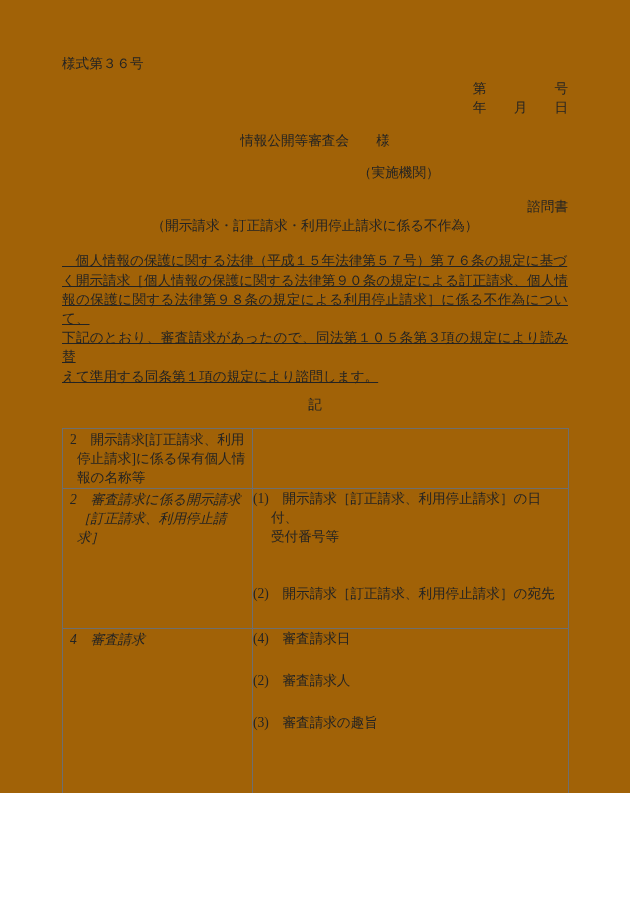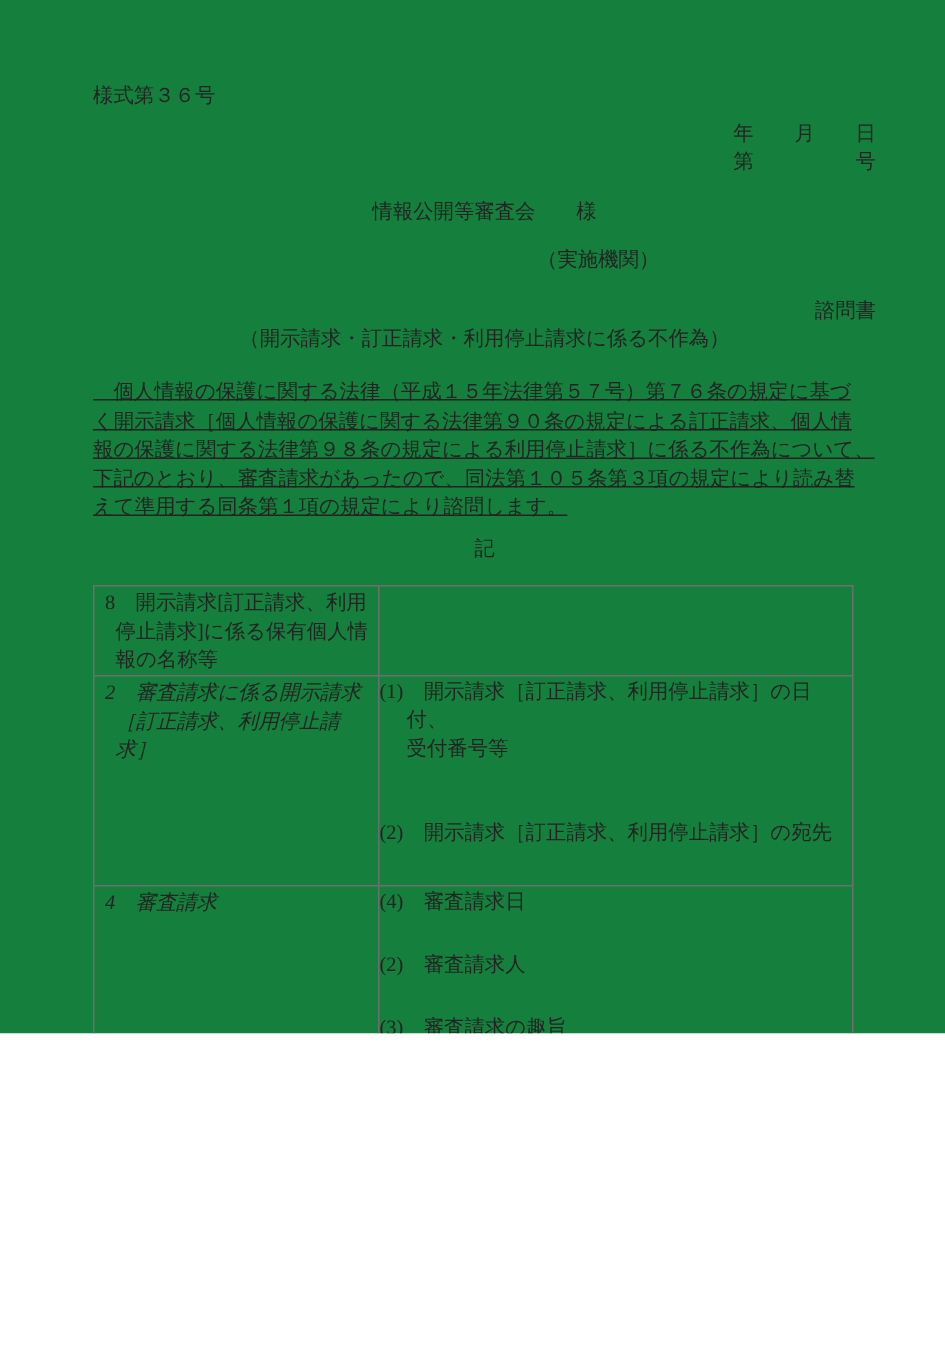--- a/index.html
+++ b/index.html
@@ -1,25 +1,25 @@
 <!DOCTYPE html>
 <html lang="ja"><head>
 <meta charset="utf-8">
 <style>
   html,body { margin:0; padding:0; background:#ffffff; }
   .page {
     position:relative;
-    width:630px; height:689px;
+    width:630px; height:793px;
     box-sizing:border-box;
-    background:#15803d;
+    background:#a16207;
     color:#232323;
     font-family:"Liberation Serif","DejaVu Serif",serif;
     font-size:13.6px;
     line-height:19.2px;
-    padding:54px 46px 0 62px;
+    padding:54px 62px 0 62px;
     overflow:hidden;
   }
   .form-number { text-align:left; }
   .doc-number-block { text-align:right; margin-top:6px; }
   .addressee { margin-top:13px;text-align:center; }
   .issuer { margin-top:13px; padding-left:296px; }
   .doc-title { margin-top:15px; text-align:right; }
   .doc-subtitle { text-align:center; }
   .body-par {
     margin:16px 0 0 0;
@@ -60,22 +60,22 @@
   tr.r4 td { height:173px; }
 </style>
 </head>
 <body>
 
 <div class="page">
 
   <div class="form-number">様式第３６号</div>
 
   <div class="doc-number-block">
+    <div>第　　　　　号</div>
     <div>年　　月　　日</div>
-    <div>第　　　　　号</div>
   </div>
 
   <div class="addressee">情報公開等審査会　　様</div>
 
   <div class="issuer">（実施機関）</div>
 
   <div class="doc-title">諮問書</div>
   <div class="doc-subtitle">（開示請求・訂正請求・利用停止請求に係る不作為）</div>
 
   <p class="body-par">　個人情報の保護に関する法律（平成１５年法律第５７号）第７６条の規定に基づ
@@ -87,21 +87,21 @@
   <div class="ki">記</div>
 
   <table class="form-table">
     <colgroup>
       <col style="width:190px">
       <col style="width:316px">
     </colgroup>
     <tbody>
       <tr class="r1">
         <td>
-          <div class="label-text">8　開示請求[訂正請求、利用
+          <div class="label-text">2　開示請求[訂正請求、利用
 停止請求]に係る保有個人情
 報の名称等</div>
         </td>
         <td class="value-cell"></td>
       </tr>
       <tr class="r2">
         <td class="v-mid">
           <div class="label-text">2　審査請求に係る開示請求
 ［訂正請求、利用停止請求］</div>
         </td>

